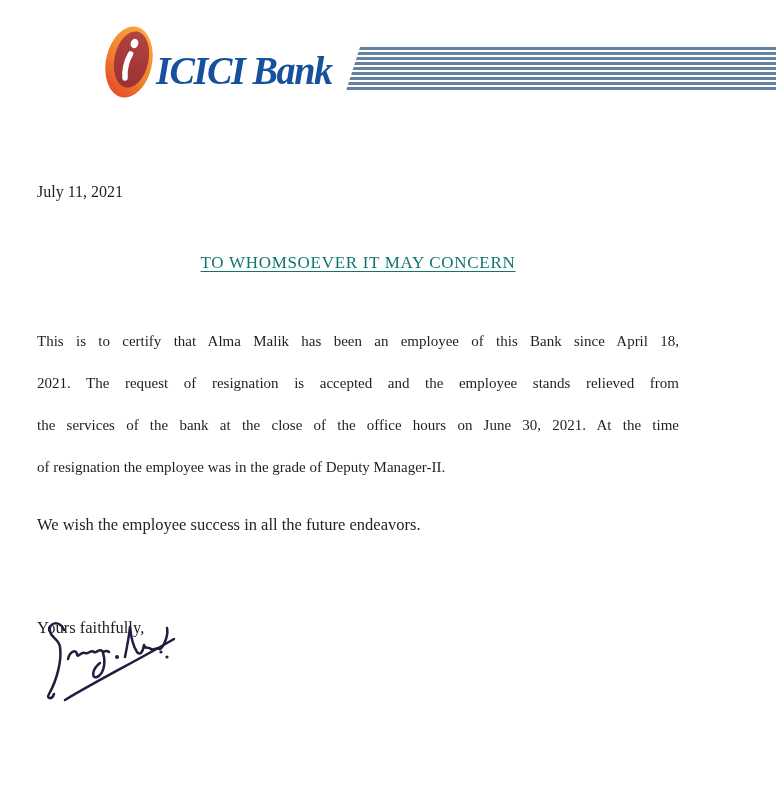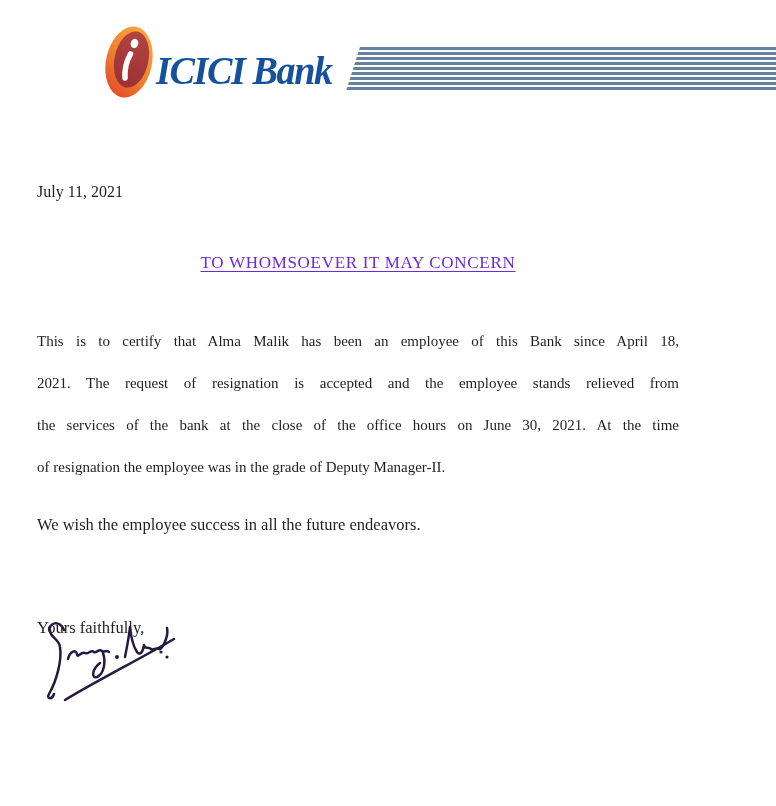--- a/index.html
+++ b/index.html
@@ -26,21 +26,21 @@
   }
   
   .dateblock{
     position:absolute;left:37px;top:169px;
     font-size:16px;line-height:21px;margin-top:12px;
   }
   .heading{
     position:absolute;left:37px;top:253px;width:642px;
     text-align:center;font-size:17px;letter-spacing:0.7px;
     text-decoration:underline;text-underline-offset:3px;
-    color:#6d28d9;white-space:nowrap;
+    color:#0f766e;white-space:nowrap;
   }
   .body{
     position:absolute;left:37px;top:320px;width:642px;
     font-size:15px;line-height:42px;
   }
   .body-line{text-align:justify;text-align-last:justify;}
   .body-line--last{text-align:right;text-align-last:left;}
   .closing{
     position:absolute;left:37px;top:515px;
     font-size:16.5px;line-height:20px;text-align:center;

